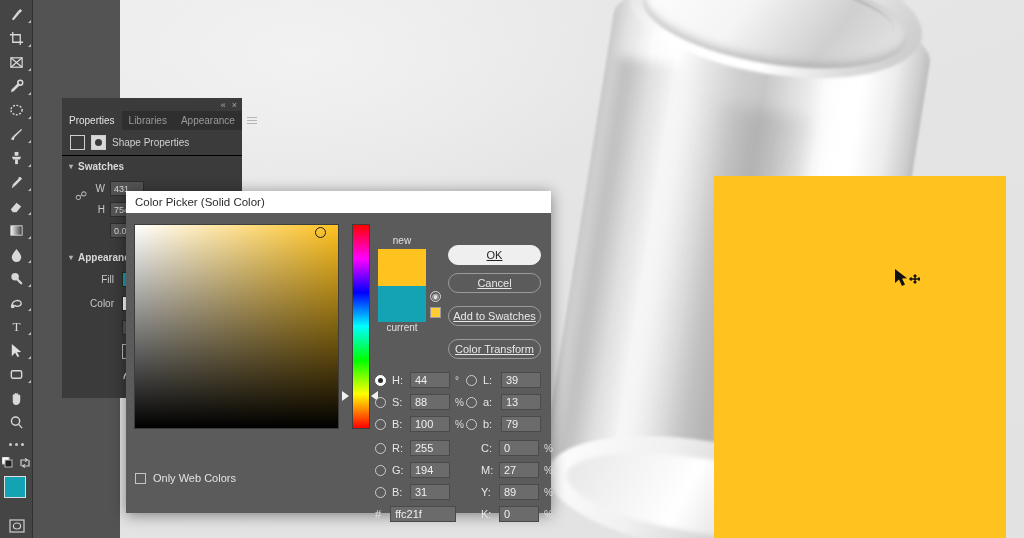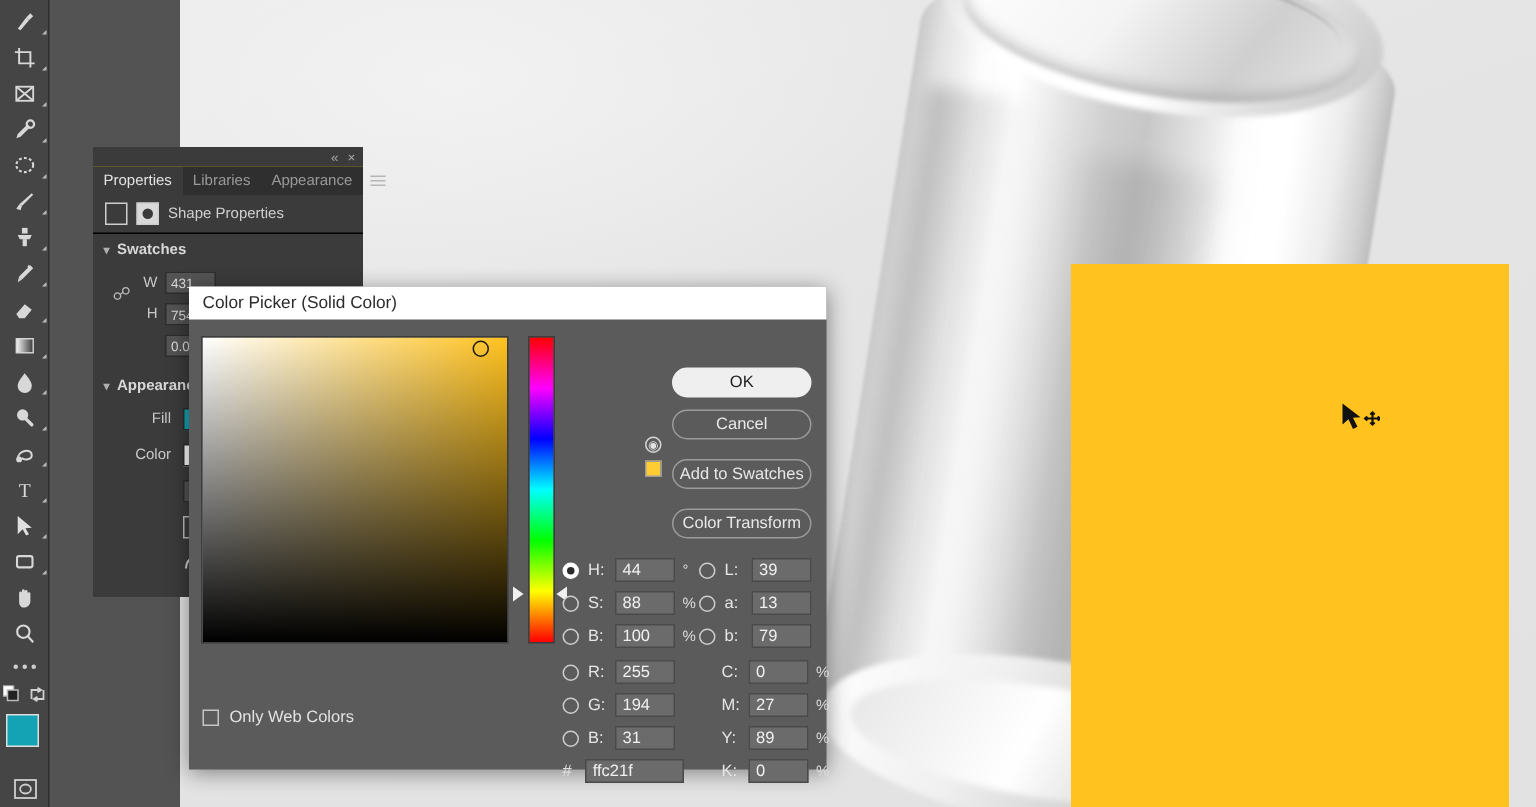--- a/index.html
+++ b/index.html
@@ -405,21 +405,21 @@
   }
   .cp-btn {
     position: absolute;
     left: 322px;
     width: 93px; height: 20px;
     border-radius: 10px;
     border: 1px solid #9b9b9b;
     background: #5b5b5b;
     color: #e8e8e8;
     font-size: 11px;
-    display: flex; align-items: center; justify-content: center;
+    display: flex; align-items: center; justify-content: center; text-decoration: underline;
   }
   .cp-btn.primary {
     background: #efefef;
     color: #1f1f1f;
     border-color: #efefef;
   }
   #btn-ok { top: 32px; }
   #btn-cancel { top: 60px; }
   #btn-swatches { top: 93px; }
   #btn-libraries { top: 126px; }
@@ -731,20 +731,26 @@
     <div class="cp-body">
 
       <div id="sb-field">
         <div id="sb-marker"></div>
       </div>
 
       <div id="hue-slider"></div>
       <div class="hue-arrow left"></div>
       <div class="hue-arrow right"></div>
 
+      <div class="cp-newcur">
+        <div class="nc-label">new</div>
+        <div class="nc-new"></div>
+        <div class="nc-cur"></div>
+        <div class="nc-label">current</div>
+      </div>
       <div class="web-warn">◉</div>
       <div class="web-sw"></div>
 
       <div class="cp-btn primary" id="btn-ok">OK</div>
       <div class="cp-btn" id="btn-cancel">Cancel</div>
       <div class="cp-btn" id="btn-swatches">Add to Swatches</div>
       <div class="cp-btn" id="btn-libraries">Color Transform</div>
 
       <div id="only-web">
         <span class="cb"></span>

